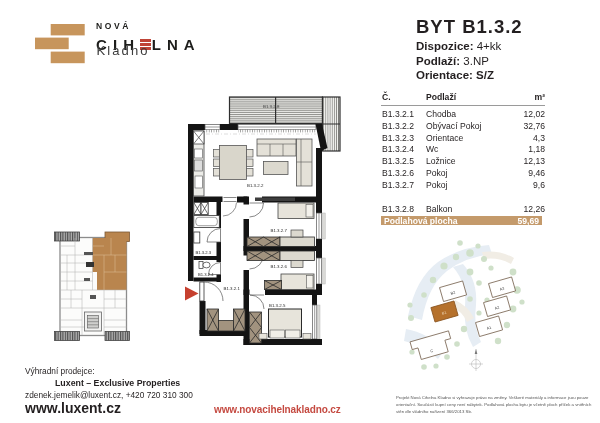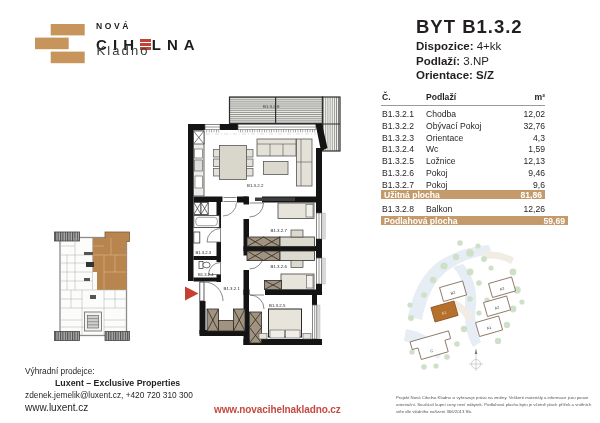--- a/index.html
+++ b/index.html
@@ -48,58 +48,54 @@
   <span style="position:absolute;left:1px;top:28.7px;">B1.3.2.2</span>
     <span style="position:absolute;left:45px;top:28.7px;">Obývací Pokoj</span>
     <span style="position:absolute;right:0;top:28.7px;">32,76</span>
 
   <span style="position:absolute;left:1px;top:40.5px;">B1.3.2.3</span>
     <span style="position:absolute;left:45px;top:40.5px;">Orientace</span>
     <span style="position:absolute;right:0;top:40.5px;margin-left:36px;">4,3</span>
 
   <span style="position:absolute;left:1px;top:52.2px;">B1.3.2.4</span>
     <span style="position:absolute;left:45px;top:52.2px;">Wc</span>
-    <span style="position:absolute;right:0;top:52.2px;">1,59</span>
+    <span style="position:absolute;right:0;top:52.2px;">1,18</span>
 
   <span style="position:absolute;left:1px;top:64px;">B1.3.2.5</span>
     <span style="position:absolute;left:45px;top:64px;">Ložnice</span>
     <span style="position:absolute;right:0;top:64px;">12,13</span>
 
   <span style="position:absolute;left:1px;top:75.7px;">B1.3.2.6</span>
     <span style="position:absolute;left:45px;top:75.7px;">Pokoj</span>
     <span style="position:absolute;right:0;top:75.7px;">9,46</span>
 
   <span style="position:absolute;left:1px;top:87.5px;">B1.3.2.7</span>
     <span style="position:absolute;left:45px;top:87.5px;">Pokoj</span>
     <span style="position:absolute;right:0;top:87.5px;">9,6</span>
 
-  <div style="position:absolute;left:0;top:97.5px;width:164px;height:9.5px;background:#c49a6b;color:#fff;font-weight:bold;line-height:10px;">
-      <span style="position:absolute;left:3px;">Užitná plocha</span>
-      <span style="position:absolute;right:3px;">81,86</span>
-    </div>
 
   <span style="position:absolute;left:1px;top:111.5px;">B1.3.2.8</span>
     <span style="position:absolute;left:45px;top:111.5px;">Balkon</span>
     <span style="position:absolute;right:0;top:111.5px;">12,26</span>
 
-  <div style="position:absolute;left:0;top:123.5px;width:187px;height:9.5px;background:#c49a6b;color:#fff;font-weight:bold;line-height:10px;">
+  <div style="position:absolute;left:0;top:123.5px;width:161px;height:9.5px;background:#c49a6b;color:#fff;font-weight:bold;line-height:10px;">
       <span style="position:absolute;left:3px;">Podlahová plocha</span>
       <span style="position:absolute;right:3px;">59,69</span>
     </div>
 </div>
 
 <div class="abs" style="left:25px;top:364.5px;font-size:8.3px;line-height:12.4px;color:#231f20;">
 
   <div>Výhradní prodejce:</div>
 
   <div style="font-weight:bold;font-size:8.8px;margin-left:30px;">Luxent – Exclusive Properties</div>
 
   <div>zdenek.jemelik@luxent.cz, +420 720 310 300</div>
 
-  <div style="font-weight:normal;font-size:10px;">www.luxent.cz</div>
+  <div style="font-weight:bold;font-size:14px;">www.luxent.cz</div>
 </div>
 
 <div class="abs" style="left:214px;top:403.5px;font-size:10px;font-weight:bold;letter-spacing:-0.1px;color:#c54a41;">www.novacihelnakladno.cz</div>
 
 <div class="abs" style="left:396px;top:394px;width:210px;font-size:4.3px;line-height:7px;color:#555;white-space:nowrap;">Projekt Nová Cihelna Kladno si vyhrazuje právo na změny. Veškeré materiály a informace jsou pouze<br>orientační. Součástí kupní ceny není nábytek. Podlahová plocha bytu je včetně ploch příček a vnitřních<br>stěn dle vládního nařízení 366/2013 Sb.</div>
 
 <svg class="abs" style="left:0;top:0" width="600" height="423" viewBox="0 0 600 423">
   <defs>
     <pattern id="hx" width="6" height="6" patternUnits="userSpaceOnUse">
       <rect width="6" height="6" fill="#a2937f"></rect>

